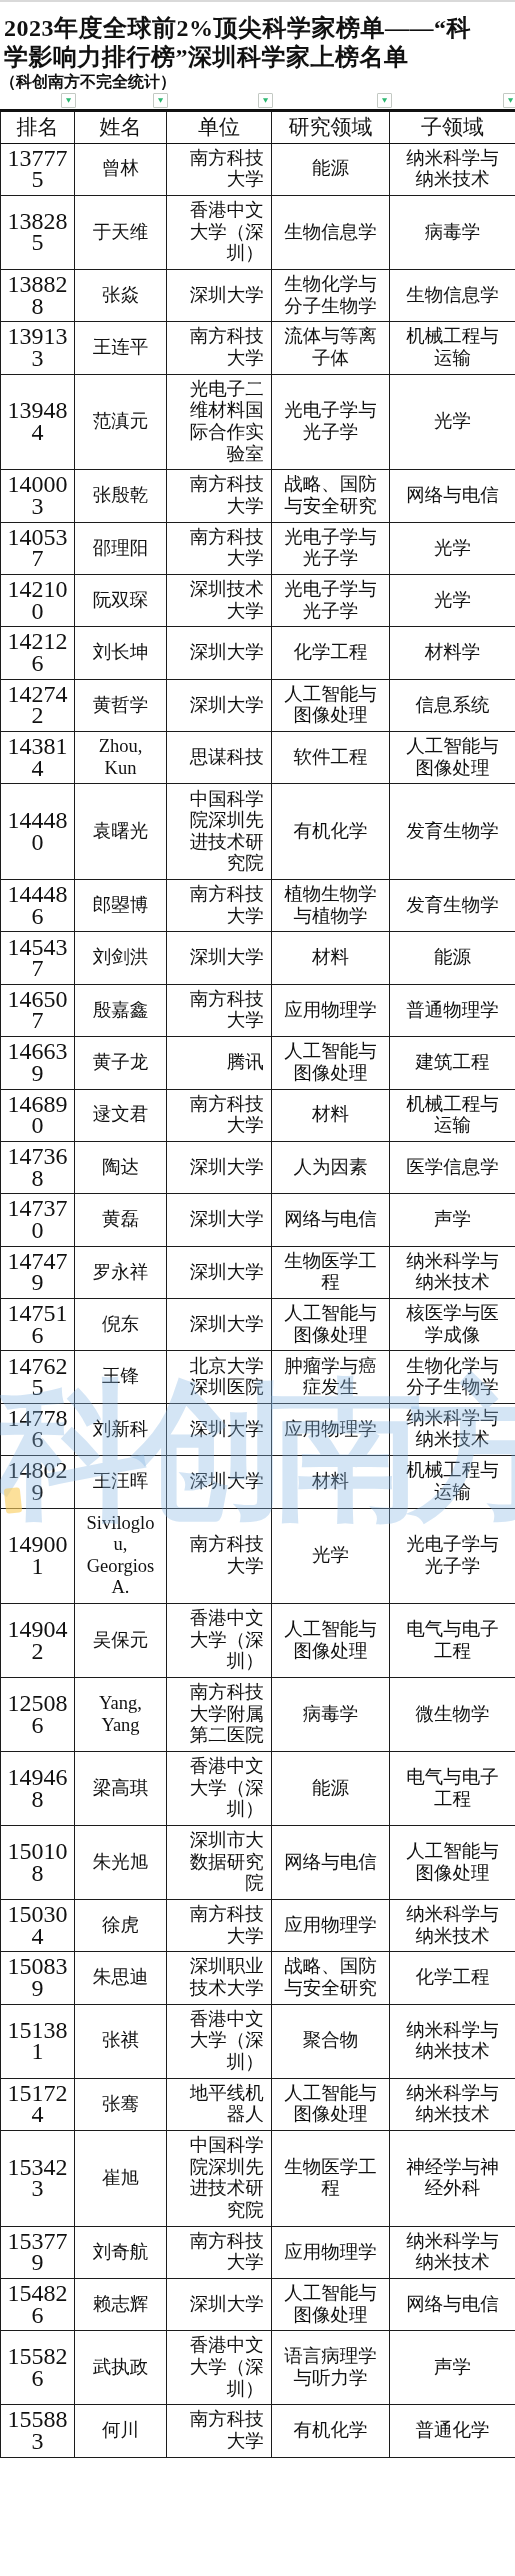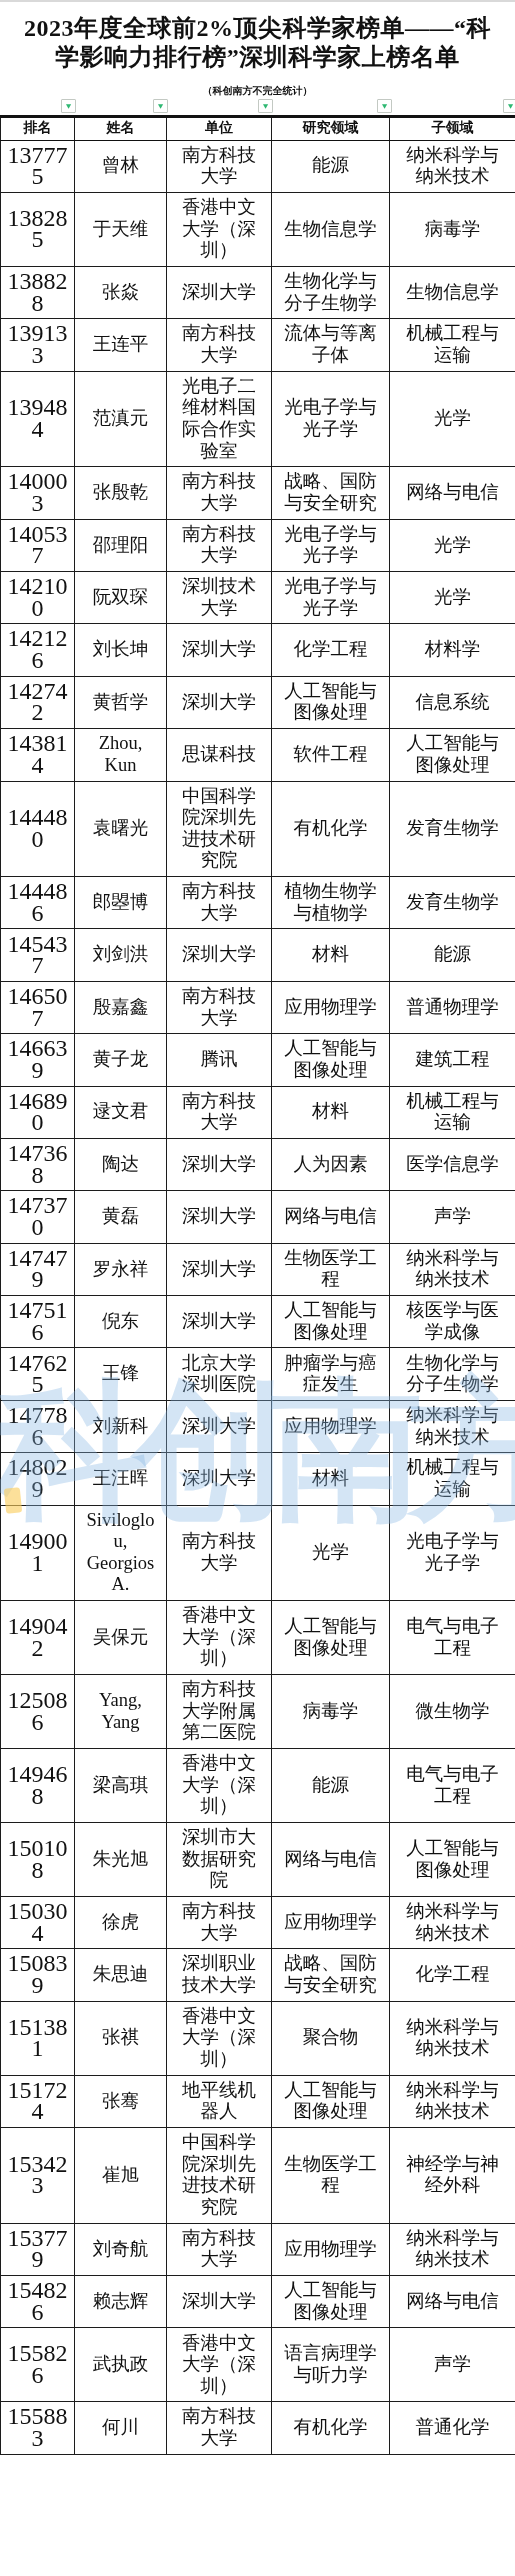--- a/index.html
+++ b/index.html
@@ -4,27 +4,27 @@
 <style>
   html,body{margin:0;padding:0;background:#ffffff;}
   body{
     width:515px;
     font-family:"Liberation Serif","DejaVu Serif",serif;
     color:#111;
     position:relative;
     overflow:hidden;
   }
   .top-strip{height:2.1px;background:#d9d9d9;}
-  .title-block{text-align:center;padding-top:12.4px;}
+  .title-block{text-align:left;padding-top:12.4px;}
   .page-title{
     font-size:24px;font-weight:bold;line-height:1.18;letter-spacing:0.5px;
     margin:0 4.1px;
   }
   .page-subtitle{
-    font-size:10px;font-weight:bold;margin-top:14px;line-height:1.1;
+    font-size:16px;font-weight:bold;margin-top:2px;line-height:1.1;
   }
   .filter-row{position:relative;height:18.5px;}
   .filter-btn{
     position:absolute;bottom:1.5px;width:13.4px;height:12.4px;
     background:#ffffff;border:0.5px solid #c3c9c3;border-radius:1px;
     display:flex;align-items:center;justify-content:center;
     font-size:6.7px;line-height:1;
     font-family:"DejaVu Sans","Liberation Sans",sans-serif;
   }
   .filter-btn .tri{color:#2eb872;transform:scaleY(0.9);}
@@ -35,29 +35,29 @@
     background:#fff;
   }
   .ranking th,.ranking td{
     border:1px solid #1c1c1c;
     text-align:center;vertical-align:middle;
     overflow-wrap:break-word;word-wrap:break-word;
   }
   .ranking thead th{
     border-top:3.1px solid #111;
     border-bottom:1.5px solid #111;
-    font-size:14px;font-weight:bold;
+    font-size:21px;font-weight:normal;
     padding:2.6px 1px;line-height:1.2;
   }
   .ranking td{
     font-size:18.5px;line-height:21.6px;padding:4.1px 5.2px;
   }
   .ranking td.c-rank{padding:4.1px 2.1px;font-size:24px;}
   .ranking td.c-name{padding:4.1px 7.2px;}
-  .ranking td.c-unit{padding:4.1px 7.2px;}
+  .ranking td.c-unit{padding:4.1px 7.2px;text-align:right;}
   .ranking td.c-field{padding:4.1px 5.2px;}
   .ranking td.c-sub{padding:4.1px 8.2px;}
 
   .wm{position:absolute;pointer-events:none;font-family:"Liberation Sans","DejaVu Sans",sans-serif;}
   .wm-blue{
     top:1350px;left:-4.1px;width:519px;overflow:hidden;white-space:nowrap;
     font-size:152px;font-weight:bold;letter-spacing:-14.4px;
     color:rgba(136,183,226,0.36);
     z-index:5;
   }

